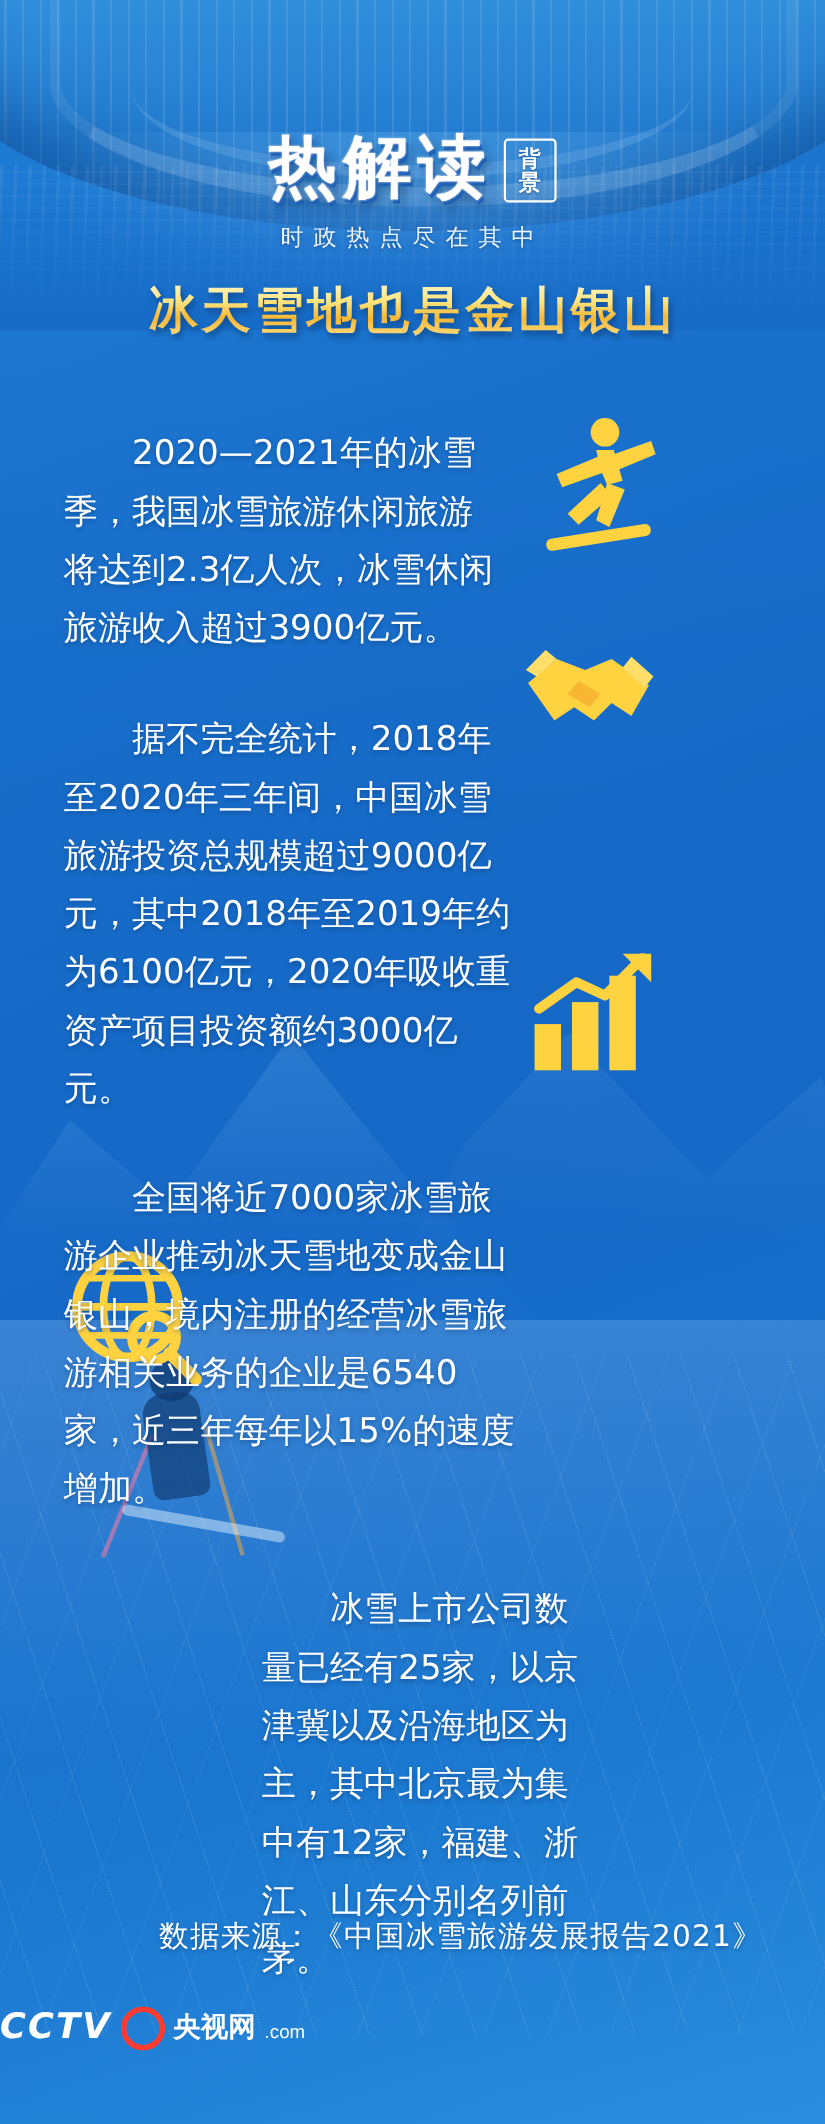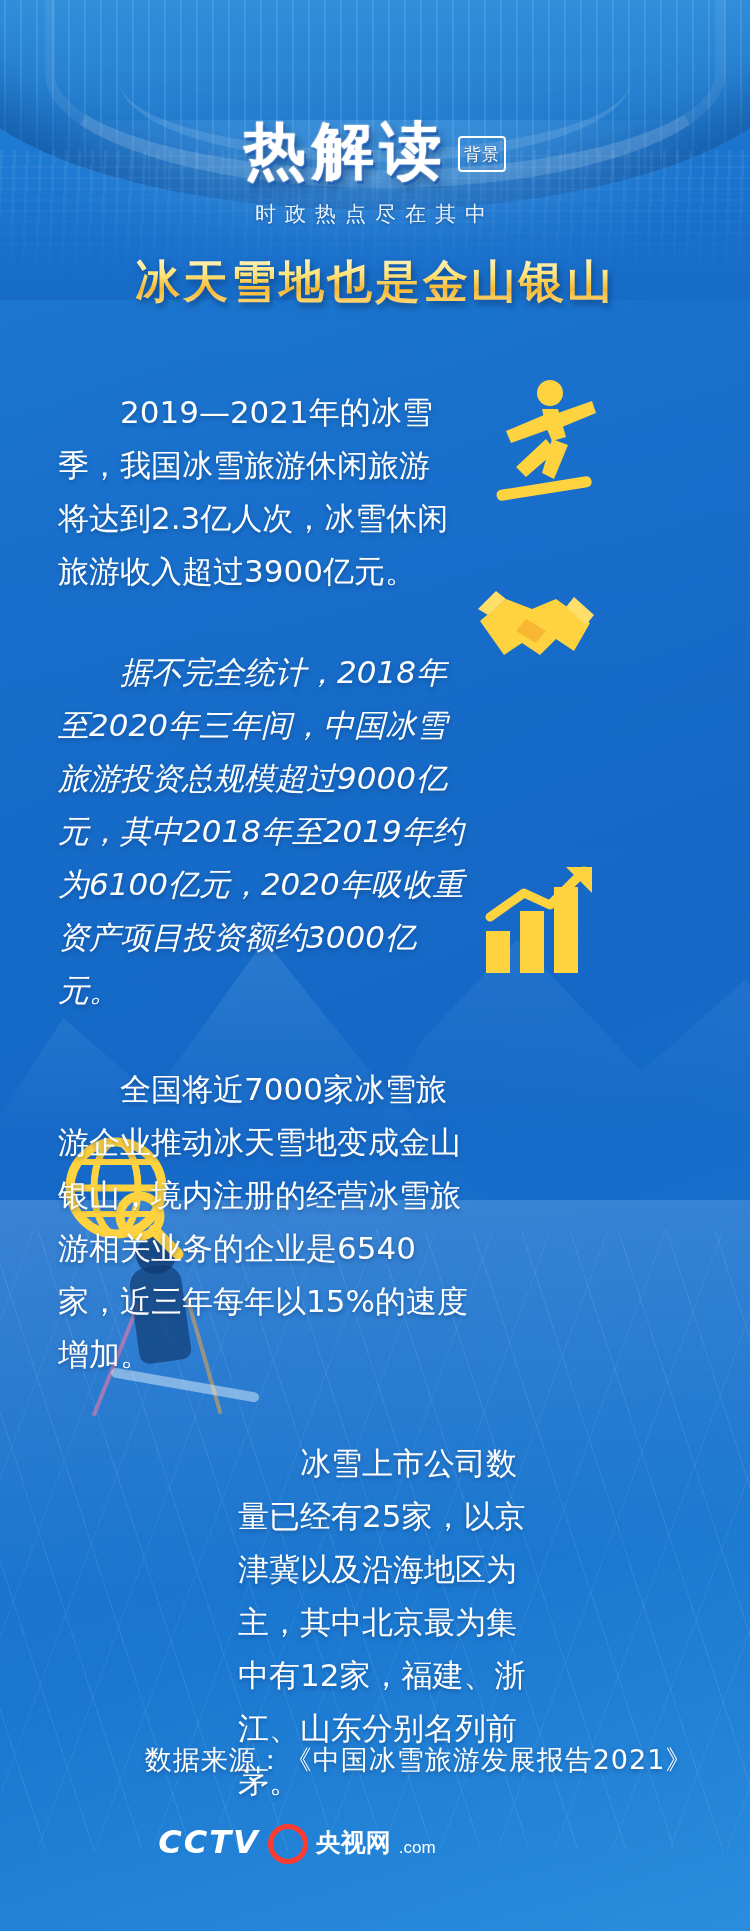--- a/index.html
+++ b/index.html
@@ -181,26 +181,27 @@
       2px 3px 0 #1d5fb5,
       4px 6px 10px rgba(8,45,95,0.55);
     line-height: 1;
   }
   .logo-badge {
     margin-top: 6px;
     width: 40px;
     border: 2px solid #ffffff;
     border-radius: 4px;
     color: #ffffff;
-    font-size: 17px;
+    font-size: 20px;
     line-height: 22px;
     letter-spacing: 1px;
     padding: 5px 2px;
     font-family: "DejaVu Sans", sans-serif;
     text-shadow: 0 1px 2px rgba(10,50,100,0.6);
+    font-weight: bold;
   }
   .logo-sub {
     margin-top: 18px;
     font-family: "DejaVu Sans", sans-serif;
     font-size: 21px;
     letter-spacing: 9px;
     color: #e9f4ff;
     text-shadow: 0 1px 3px rgba(10,50,100,0.55);
   }
   
@@ -229,21 +230,21 @@
   .para {
     position: relative;
     color: #ffffff;
     font-family: "DejaVu Sans", sans-serif;
     font-size: 31px;
     line-height: 53px;
     text-indent: 62px;
     text-shadow: 0 2px 4px rgba(8,48,100,0.45);
   }
   .p1 { margin: 16px 52px 0 58px; width: 400px; }
-  .p2 { margin: 48px 52px 0 58px; width: 410px; font-style: italic; }
+  .p2 { margin: 48px 52px 0 58px; width: 410px; }
   .p3 { margin: 46px 52px 0 58px; width: 414px; }
   .p4 { margin: 56px 40px 0 238px; width: 300px; }
   .source {
     position: absolute;
     left: 0; top: 1742px;
     width: 750px;
     text-align: center;
     color: #ffffff;
     font-family: "DejaVu Sans", sans-serif;
     font-size: 27px;
@@ -257,21 +258,20 @@
   }
   .icon-skier { left: 480px; top: 375px; }
   .icon-handshake { left: 470px; top: 575px; }
   .icon-chart { left: 480px; top: 865px; }
   .icon-globe { left: 58px; top: 1130px; }
   
   .footer-logo {
     position: absolute;
     left: 0; top: 1822px;
     width: 594px;
-    text-align: center;
   }
   .cctv-wrap {
     display: inline-flex;
     align-items: center;
     gap: 8px;
   }
   .cctv-text {
     font-family: "DejaVu Sans", sans-serif;
     font-weight: bold;
     font-style: italic;
@@ -376,21 +376,21 @@
       <ellipse cx="58" cy="58" rx="22" ry="46" fill="none" stroke="#ffd23f" stroke-width="7"></ellipse>
       <line x1="12" y1="58" x2="104" y2="58" stroke="#ffd23f" stroke-width="7"></line>
       <line x1="20" y1="32" x2="96" y2="32" stroke="#ffd23f" stroke-width="6"></line>
       <line x1="20" y1="84" x2="96" y2="84" stroke="#ffd23f" stroke-width="6"></line>
       <circle cx="82" cy="86" r="20" fill="none" stroke="#ffd23f" stroke-width="9"></circle>
       <line x1="96" y1="100" x2="120" y2="124" stroke="#ffd23f" stroke-width="11" stroke-linecap="round"></line>
     </svg>
   </div>
 
   <div class="content">
-    <p class="para p1">2019—2021年的冰雪季，我国冰雪旅游休闲旅游将达到2.3亿人次，冰雪休闲旅游收入超过3900亿元。</p>
+    <p class="para p1">2020—2021年的冰雪季，我国冰雪旅游休闲旅游将达到2.3亿人次，冰雪休闲旅游收入超过3900亿元。</p>
     <p class="para p2">据不完全统计，2018年至2020年三年间，中国冰雪旅游投资总规模超过9000亿元，其中2018年至2019年约为6100亿元，2020年吸收重资产项目投资额约3000亿元。</p>
     <p class="para p3">全国将近7000家冰雪旅游企业推动冰天雪地变成金山银山，境内注册的经营冰雪旅游相关业务的企业是6540家，近三年每年以15%的速度增加。</p>
     <p class="para p4">冰雪上市公司数量已经有25家，以京津冀以及沿海地区为主，其中北京最为集中有12家，福建、浙江、山东分别名列前茅。</p>
   </div>
 
   <div class="source">数据来源：《中国冰雪旅游发展报告2021》</div>
 
   <div class="footer-logo">
     <div class="cctv-wrap">
       <span class="cctv-text">CCTV</span>

